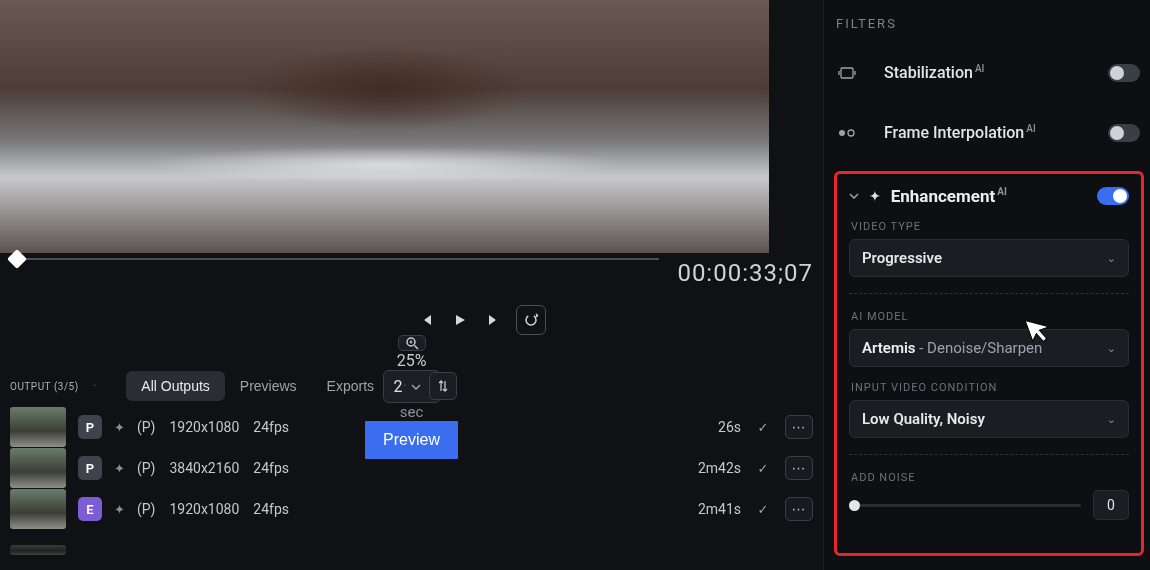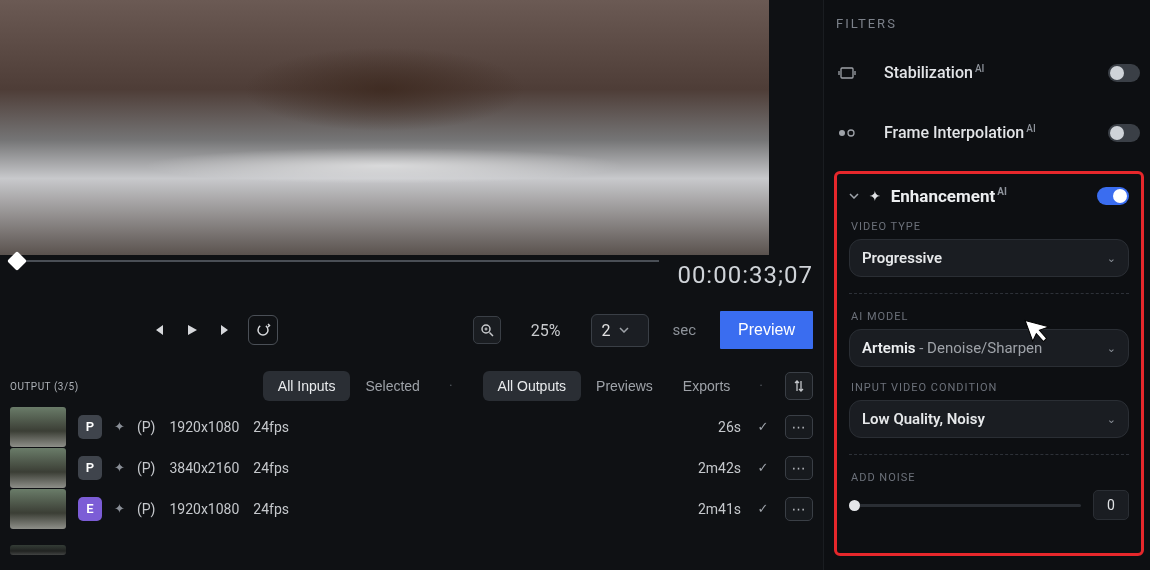--- a/index.html
+++ b/index.html
@@ -60,22 +60,23 @@
     color: #cfd3d8;
     letter-spacing: 1px;
     align-self: flex-start;
     margin-top: 6px;
   }
   .controls-row {
     display: flex;
     align-items: center;
     height: 48px;
     padding: 0 10px;
-    gap: 24px;
+    gap: 0;
     margin-top: -4px;
+    flex-direction: column;
   }
   .transport {
     display:flex;align-items:center;gap:10px;margin-left:136px;
   }
   .icon-btn {
     background: none; border: none; color:#d6d8db; cursor:pointer;
     display:flex;align-items:center;justify-content:center;
     width:24px;height:24px;font-size:14px;
   }
   .round-btn {
@@ -170,21 +171,21 @@
     margin-top:8px;height:385px;position:relative;
   }
   .enh-header { display:flex;align-items:center;gap:10px;margin-bottom:14px; }
   .chevron { color:#9fa4ab;font-size:12px;cursor:pointer;transform:rotate(0deg); }
   .enh-icon { color:#dfe1e4;font-size:14px; }
   .enh-title { color:#eceef0;font-size:17px;font-weight:700; }
   .section-label {
     font-size:11px;color:#6c717a;letter-spacing:1px;margin:14px 0 6px 2px;
   }
   .dropdown {
-    background:#1a1d22;border:1px solid #2a2e34;border-radius:12px;
+    background:#1a1d22;border:1px solid #2a2e34;border-radius:6px;
     height:38px;display:flex;align-items:center;padding:0 12px;
     cursor:pointer;justify-content:space-between;color:#e6e8ea;font-size:15px;
   }
   .dd-caret { color:#8a8f97;font-size:11px; }
   .hr-dashed {
     border:none;border-top:1px dashed #2d3138;margin:16px 0;
   }
   .noise-row { display:flex;align-items:center;gap:12px;margin-top:4px; }
   .noise-track {
     flex:1;height:3px;background:#2a2e34;border-radius:2px;position:relative;
@@ -256,24 +257,20 @@
       <svg width="10" height="6" viewBox="0 0 10 6">
           <path d="M1 1l4 4 4-4" stroke="#9ea2a8" fill="none" stroke-width="1.5"></path>
         </svg>
     </div>
     <span class="sec-label">sec</span>
     <button class="preview-btn">Preview</button>
   </div>
 
   <div class="output-header">
     <span class="output-label">OUTPUT (3/5)</span>
-    <div class="tab-group">
-      <button class="tab-btn active">All Inputs</button>
-      <button class="tab-btn">Selected</button>
-    </div>
     <span class="dot-sep">·</span>
     <div class="tab-group" style="margin-left:16px;">
       <button class="tab-btn active">All Outputs</button>
       <button class="tab-btn">Previews</button>
       <button class="tab-btn">Exports</button>
     </div>
     <span class="dot-sep">·</span>
     <button class="sort-btn">
       <svg width="10" height="12" viewBox="0 0 10 12">
           <path d="M3 1v10M1 3l2-2 2 2M7 11V1M5 9l2 2 2-2" stroke="#c2c5c9" fill="none" stroke-width="1.3"></path>

